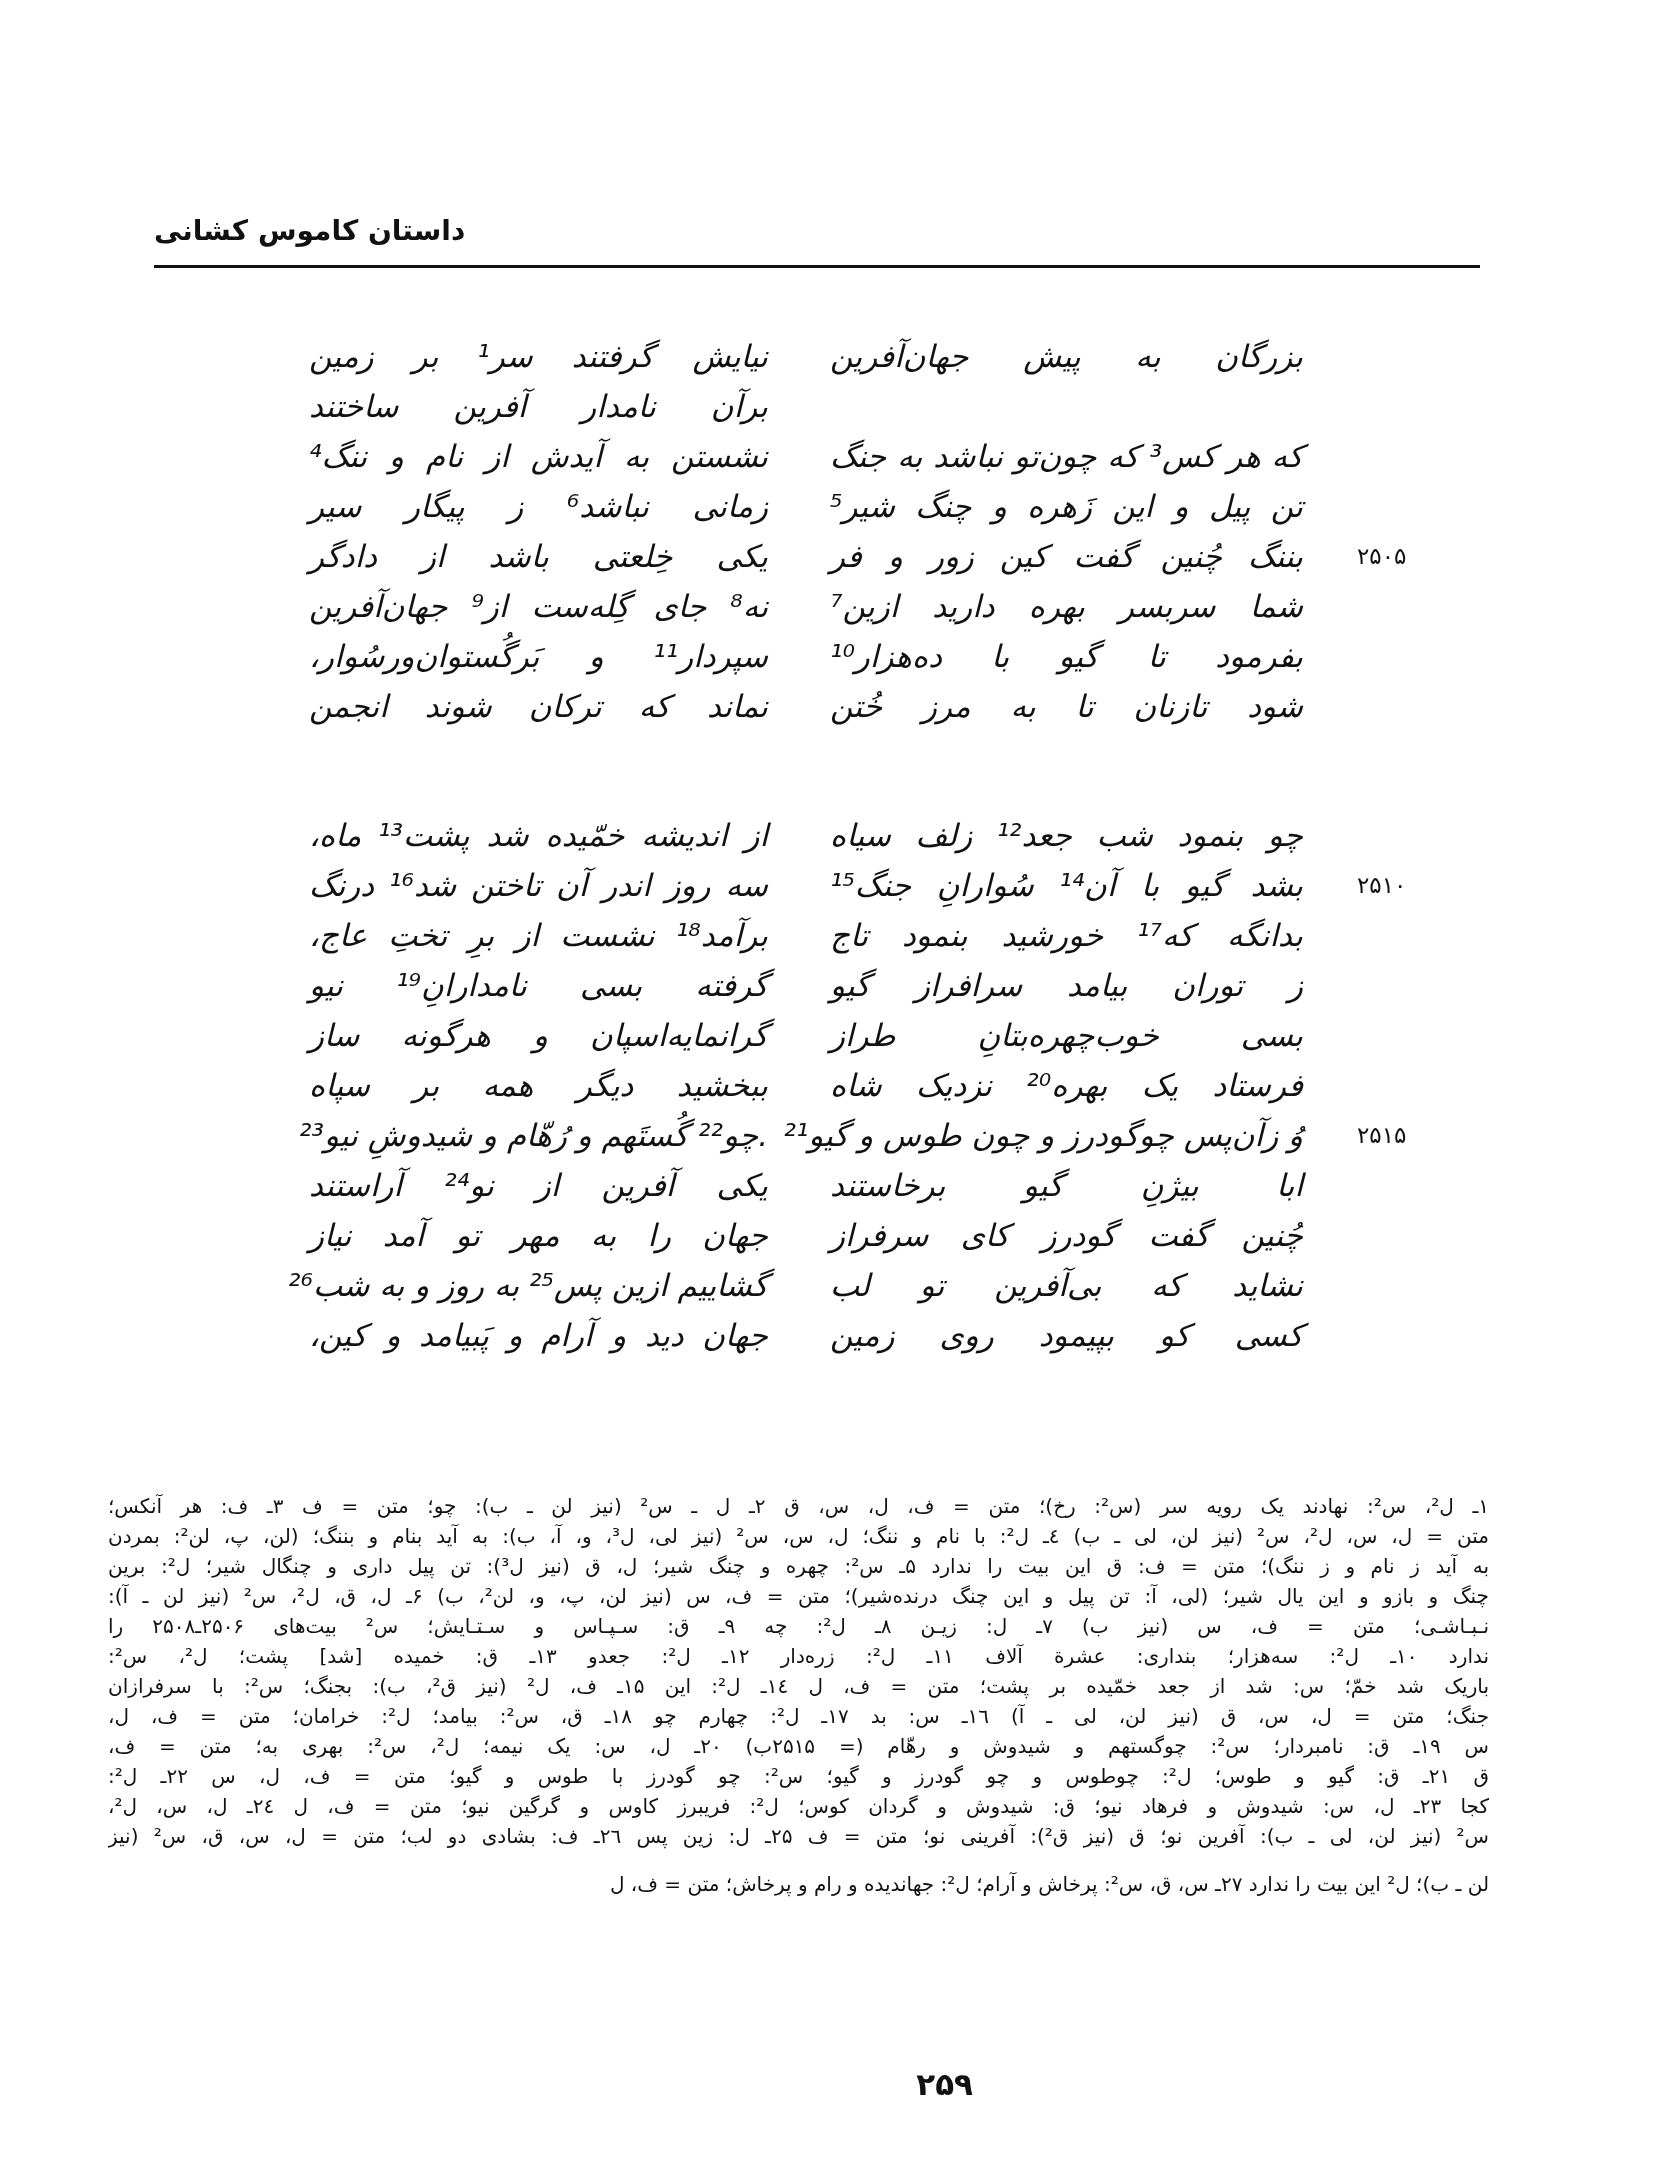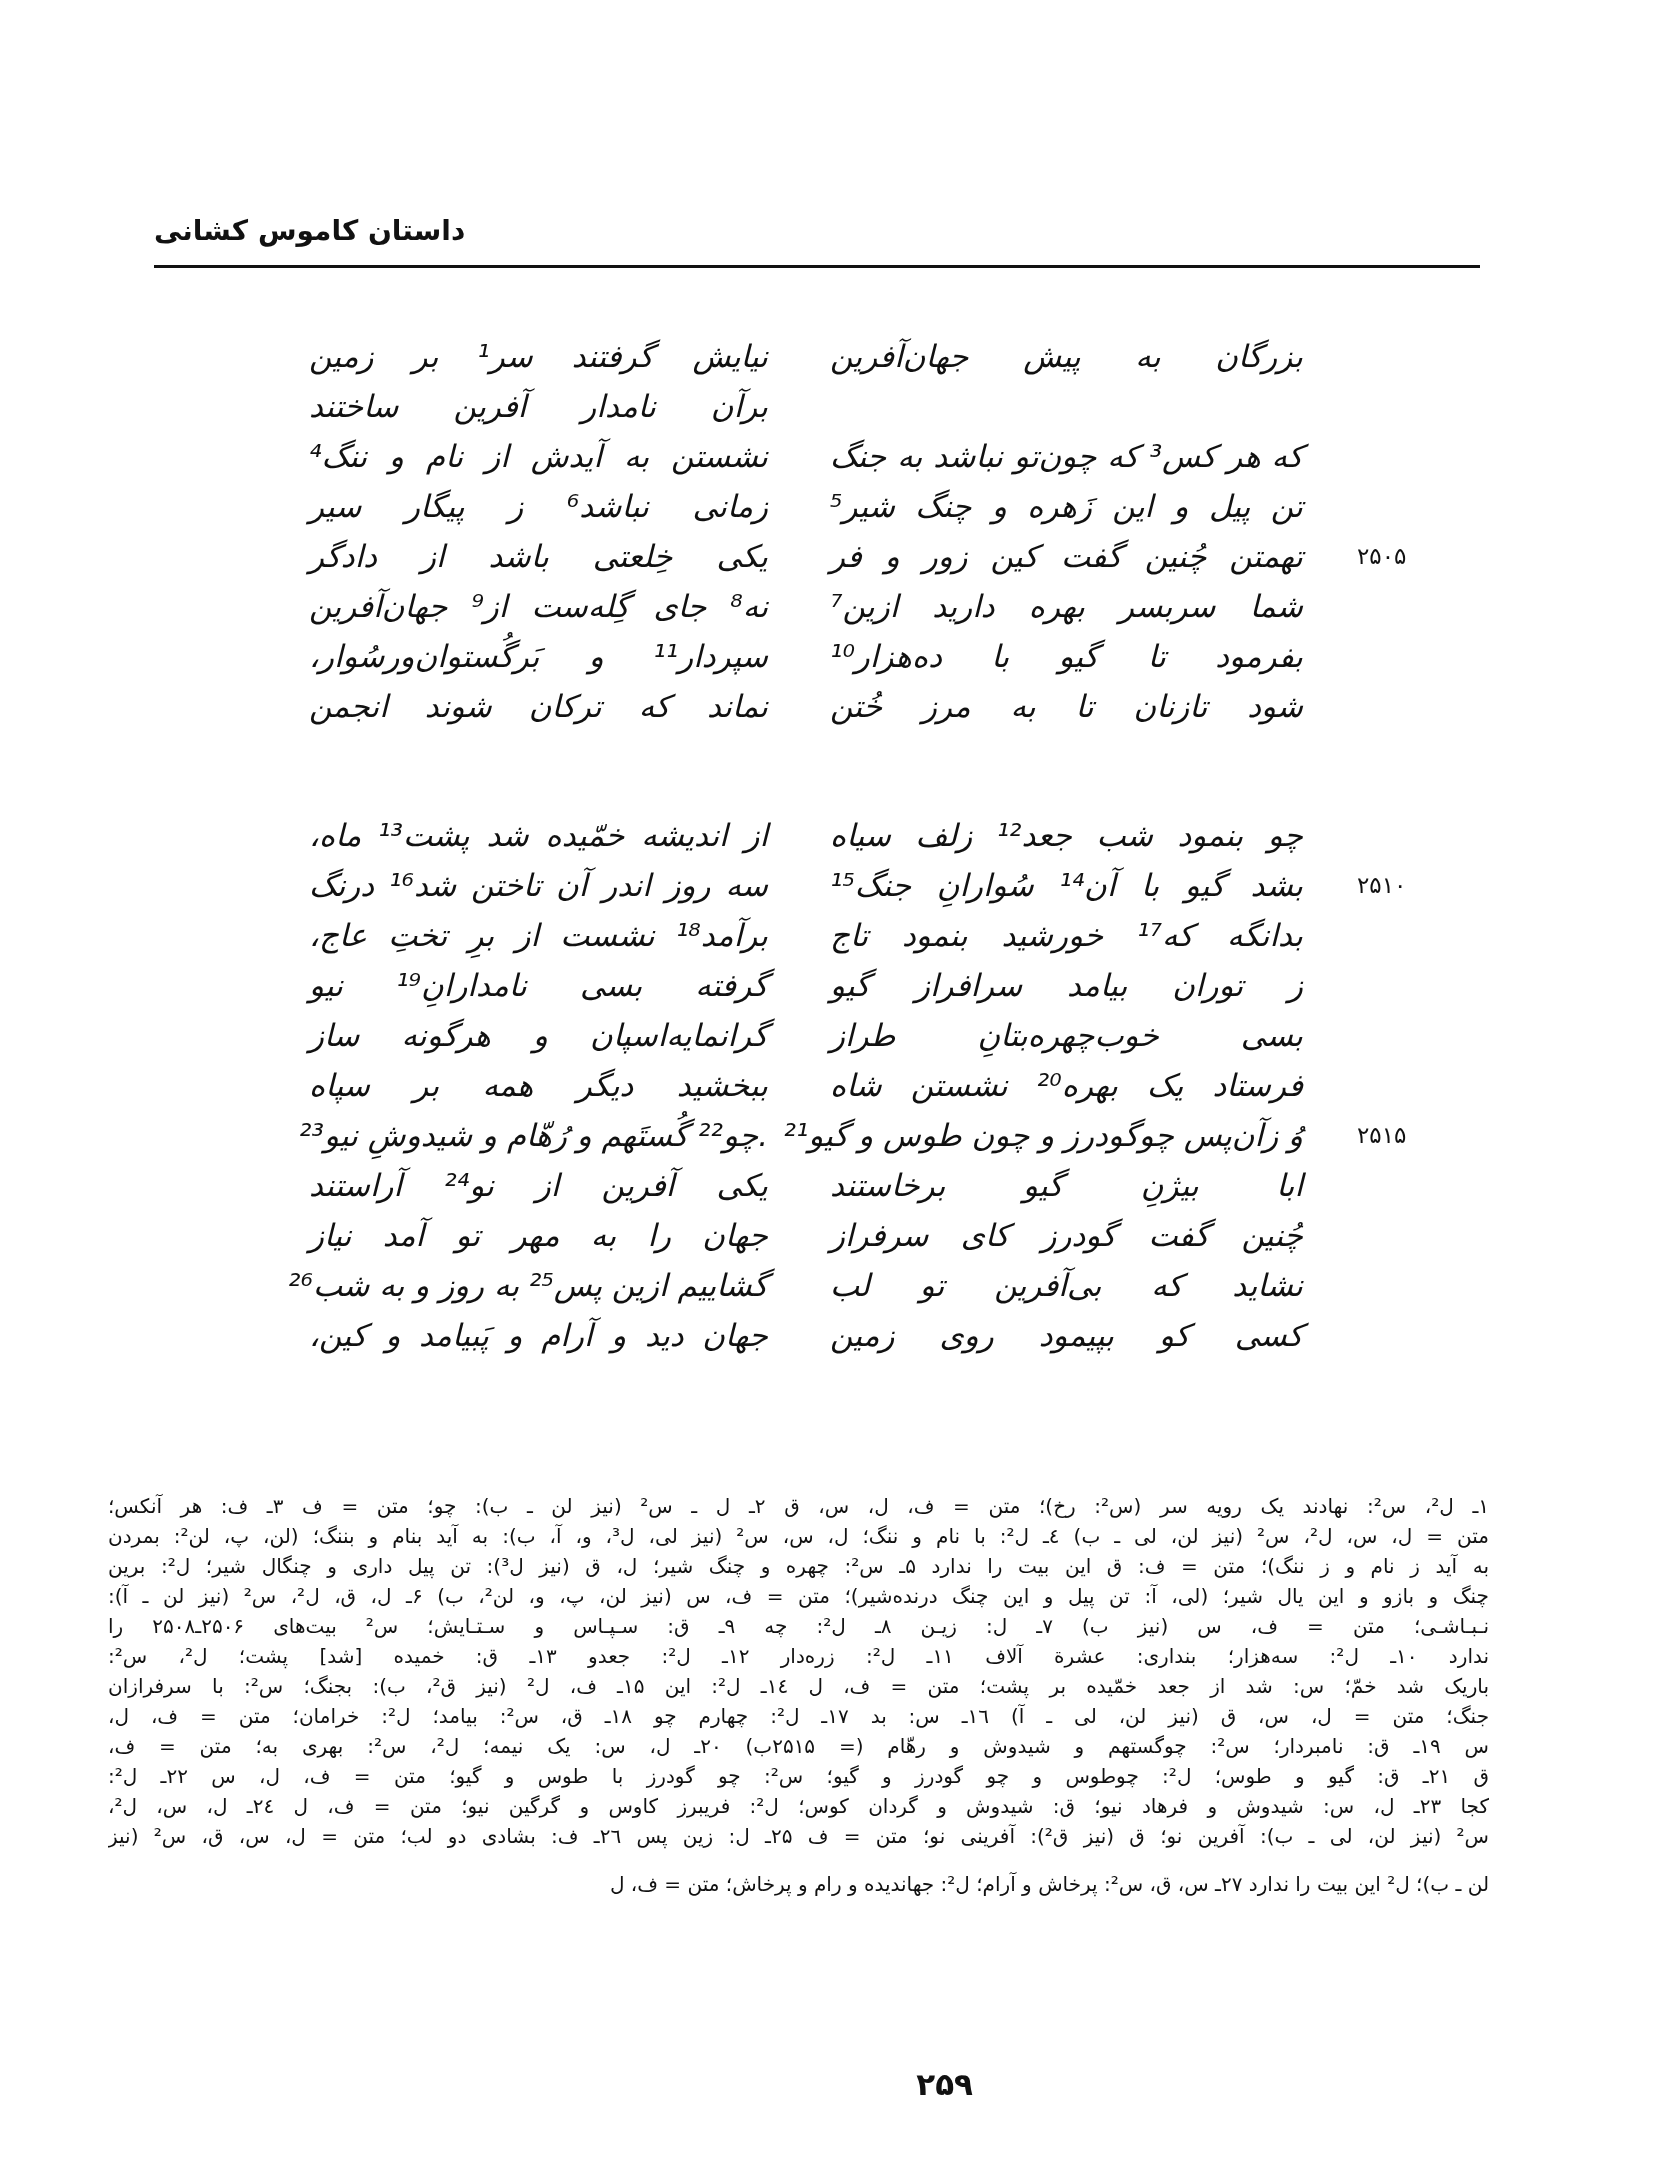--- a/index.html
+++ b/index.html
@@ -153,21 +153,21 @@
       <span class="hemistich first">که هر کس³ که چون‌تو نباشد به جنگ</span>
       <span class="hemistich second">نشستن به آیدش از نام و ننگ⁴</span>
     </div>
     <div class="couplet" style="top:150px">
       <span class="verse-num"></span>
       <span class="hemistich first">تن پیل و این زَهره و چنگ شیر⁵</span>
       <span class="hemistich second">زمانی نباشد⁶ ز پیگار سیر</span>
     </div>
     <div class="couplet" style="top:200px">
       <span class="verse-num">۲۵۰۵</span>
-      <span class="hemistich first">تهمتن چُنین گفت کین زور و فر</span>
+      <span class="hemistich first">بننگ چُنین گفت کین زور و فر</span>
       <span class="hemistich second">یکی خِلعتی باشد از دادگر</span>
     </div>
     <div class="couplet" style="top:250px">
       <span class="verse-num"></span>
       <span class="hemistich first">شما سربسر بهره دارید ازین⁷</span>
       <span class="hemistich second">نه⁸ جای گِله‌ست از⁹ جهان‌آفرین</span>
     </div>
     <div class="couplet" style="top:300px">
       <span class="verse-num"></span>
       <span class="hemistich first">بفرمود تا گیو با ده‌هزار¹⁰</span>
@@ -201,21 +201,21 @@
       <span class="hemistich first">ز توران بیامد سرافراز گیو</span>
       <span class="hemistich second">گرفته بسی نامدارانِ¹⁹ نیو</span>
     </div>
     <div class="couplet" style="top:200px">
       <span class="verse-num"></span>
       <span class="hemistich first">بسی خوب‌چهره‌بتانِ طراز</span>
       <span class="hemistich second">گرانمایه‌اسپان و هرگونه ساز</span>
     </div>
     <div class="couplet" style="top:250px">
       <span class="verse-num"></span>
-      <span class="hemistich first">فرستاد یک بهره²⁰ نشستن شاه</span>
+      <span class="hemistich first">فرستاد یک بهره²⁰ نزدیک شاه</span>
       <span class="hemistich second">ببخشید دیگر همه بر سپاه</span>
     </div>
     <div class="couplet" style="top:300px">
       <span class="verse-num">۲۵۱۵</span>
       <span class="hemistich first">وُ زآن‌پس چوگودرز و چون طوس و گیو²¹</span>
       <span class="hemistich second">.چو²² گُستَهم و رُهّام و شیدوشِ نیو²³</span>
     </div>
     <div class="couplet" style="top:350px">
       <span class="verse-num"></span>
       <span class="hemistich first">ابا بیژنِ گیو برخاستند</span>

